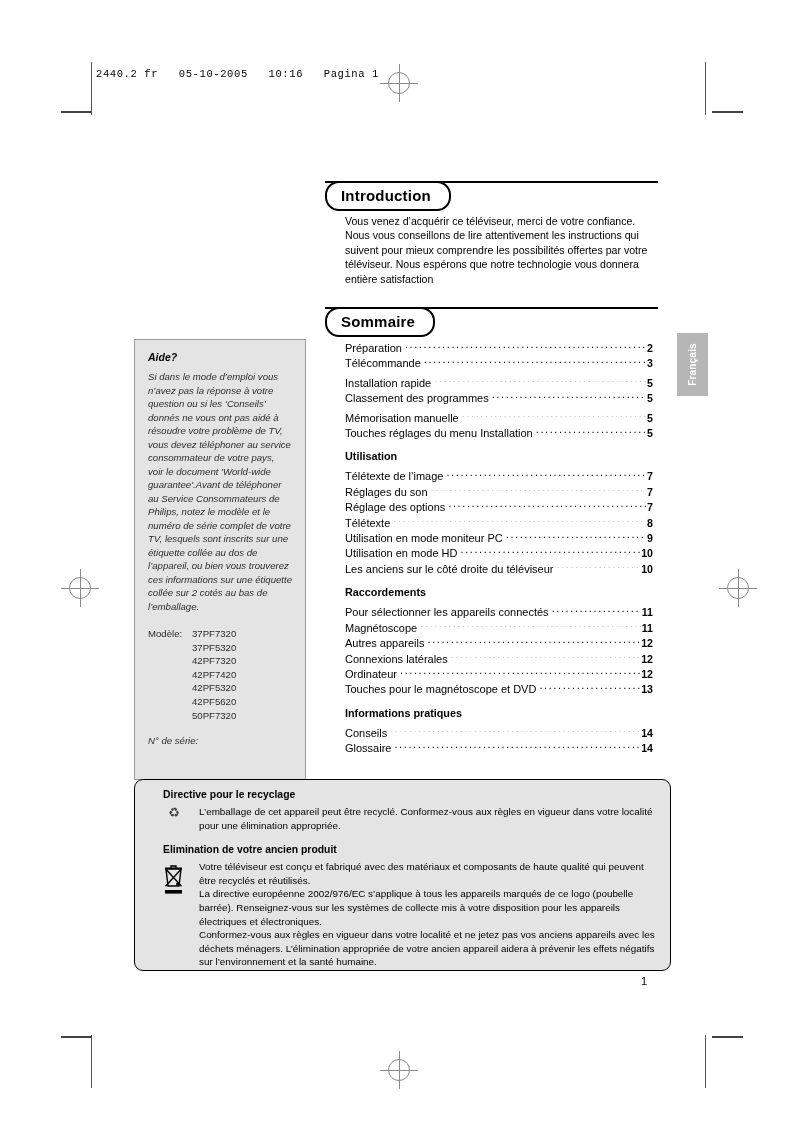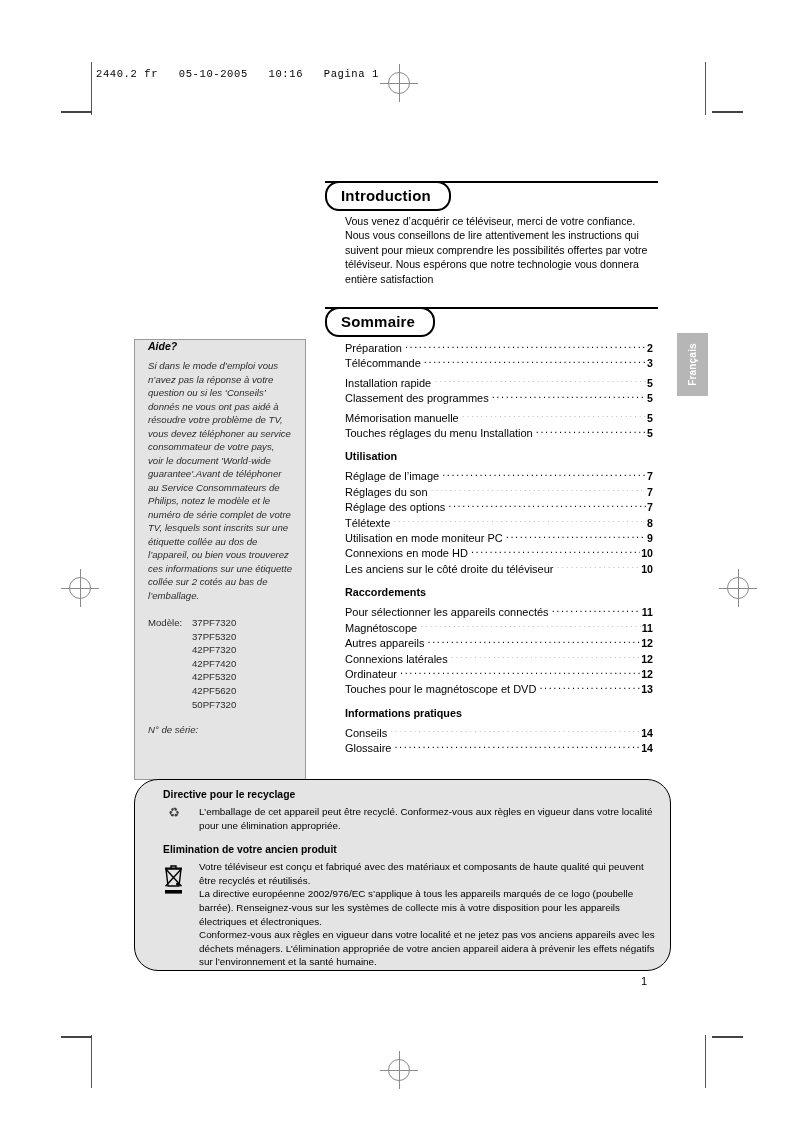--- a/index.html
+++ b/index.html
@@ -158,21 +158,21 @@
 
   
   .aide-box {
     position: absolute;
     left: 134px;
     top: 339px;
     width: 172px;
     height: 441px;
     background: #e4e4e4;
     border: 1px solid #9a9a9a;
-    padding: 0 13px 0 13px;
+    padding: 11px 13px 0 13px;
   }
   .aide-title {
     font-size: 10.5px;
     font-weight: bold;
     font-style: italic;
     margin-bottom: 7px;
   }
   .aide-body {
     font-size: 9.6px;
     font-style: italic;
@@ -197,21 +197,21 @@
 
   
   .recycle-box {
     position: absolute;
     left: 134px;
     top: 779px;
     width: 537px;
     height: 192px;
     background: #e4e4e4;
     border: 1.5px solid #000;
-    border-radius: 24px;
+    border-radius: 9px;
     padding: 9px 14px 0 14px;
   }
   .rb-title {
     font-size: 10.4px;
     font-weight: bold;
     margin-left: 14px;
     margin-bottom: 5px;
   }
   .rb-title.second { margin-top: 12px; }
   .rb-row { display: flex; align-items: flex-start; }
@@ -303,21 +303,21 @@
       </div>
       <div class="toc-row">
         <span class="toc-label">Touches réglages du menu Installation</span>
         <span class="toc-dots">..........................................................................................</span>
         <span class="toc-page">5</span>
       </div>
     </div>
     <div class="toc-group">
       <div class="toc-group-title">Utilisation</div>
       <div class="toc-row">
-        <span class="toc-label">Réglage de l’image</span>
+        <span class="toc-label">Télétexte de l’image</span>
         <span class="toc-dots">..........................................................................................</span>
         <span class="toc-page">7</span>
       </div>
       <div class="toc-row">
         <span class="toc-label">Réglages du son</span>
         <span class="toc-dots">..........................................................................................</span>
         <span class="toc-page">7</span>
       </div>
       <div class="toc-row">
         <span class="toc-label">Réglage des options</span>
@@ -328,21 +328,21 @@
         <span class="toc-label">Télétexte</span>
         <span class="toc-dots">..........................................................................................</span>
         <span class="toc-page">8</span>
       </div>
       <div class="toc-row">
         <span class="toc-label">Utilisation en mode moniteur PC</span>
         <span class="toc-dots">..........................................................................................</span>
         <span class="toc-page">9</span>
       </div>
       <div class="toc-row">
-        <span class="toc-label">Connexions en mode HD</span>
+        <span class="toc-label">Utilisation en mode HD</span>
         <span class="toc-dots">..........................................................................................</span>
         <span class="toc-page">10</span>
       </div>
       <div class="toc-row">
         <span class="toc-label">Les anciens sur le côté droite du téléviseur</span>
         <span class="toc-dots">..........................................................................................</span>
         <span class="toc-page">10</span>
       </div>
     </div>
     <div class="toc-group">

